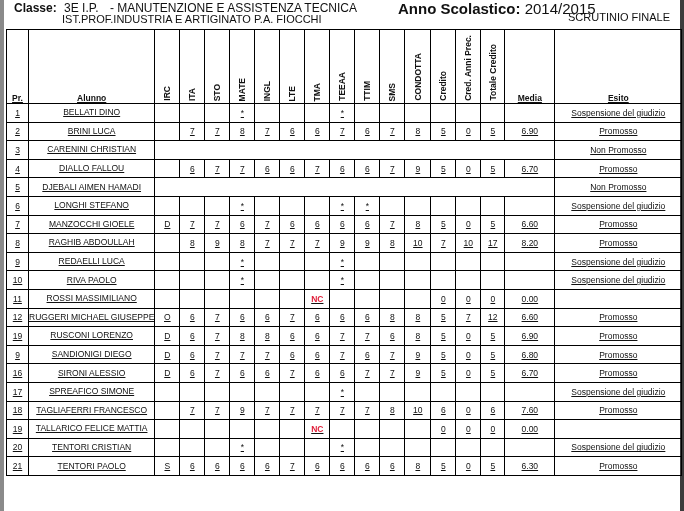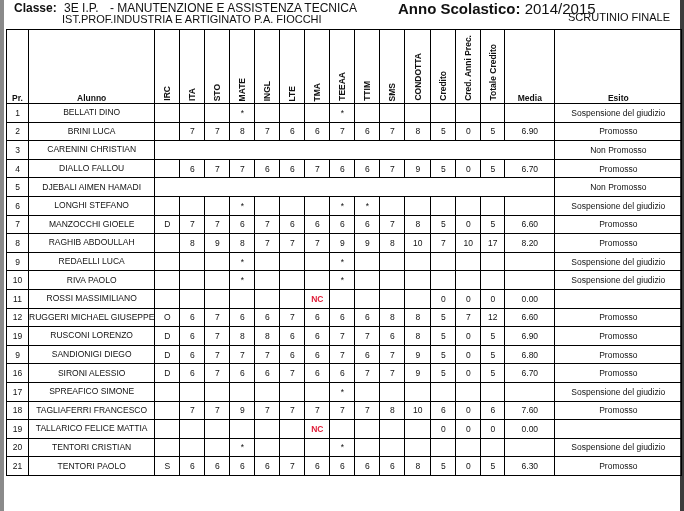--- a/index.html
+++ b/index.html
@@ -17,20 +17,21 @@
   .hdr-line2 { position:absolute; top:14px; left:62px; font-size:11px; line-height:11px; }
   .anno { position:absolute; top:3px; left:398px; font-size:15px; line-height:11px; }
   .anno .lbl { font-weight:bold; }
   .scrut { position:absolute; top:12px; left:568px; font-size:11px; line-height:11px; }
 
   table.grid {
     position:absolute; left:6px; top:29px;
     border-collapse:collapse;
     table-layout:fixed;
     font-size:8.5px;
+    text-decoration:underline;
   }
   table.grid td, table.grid th {
     border:1px solid #000;
     padding:0;
     height:17.6px;
     text-align:center;
     vertical-align:middle;
     white-space:nowrap;
     overflow:hidden;
   }

